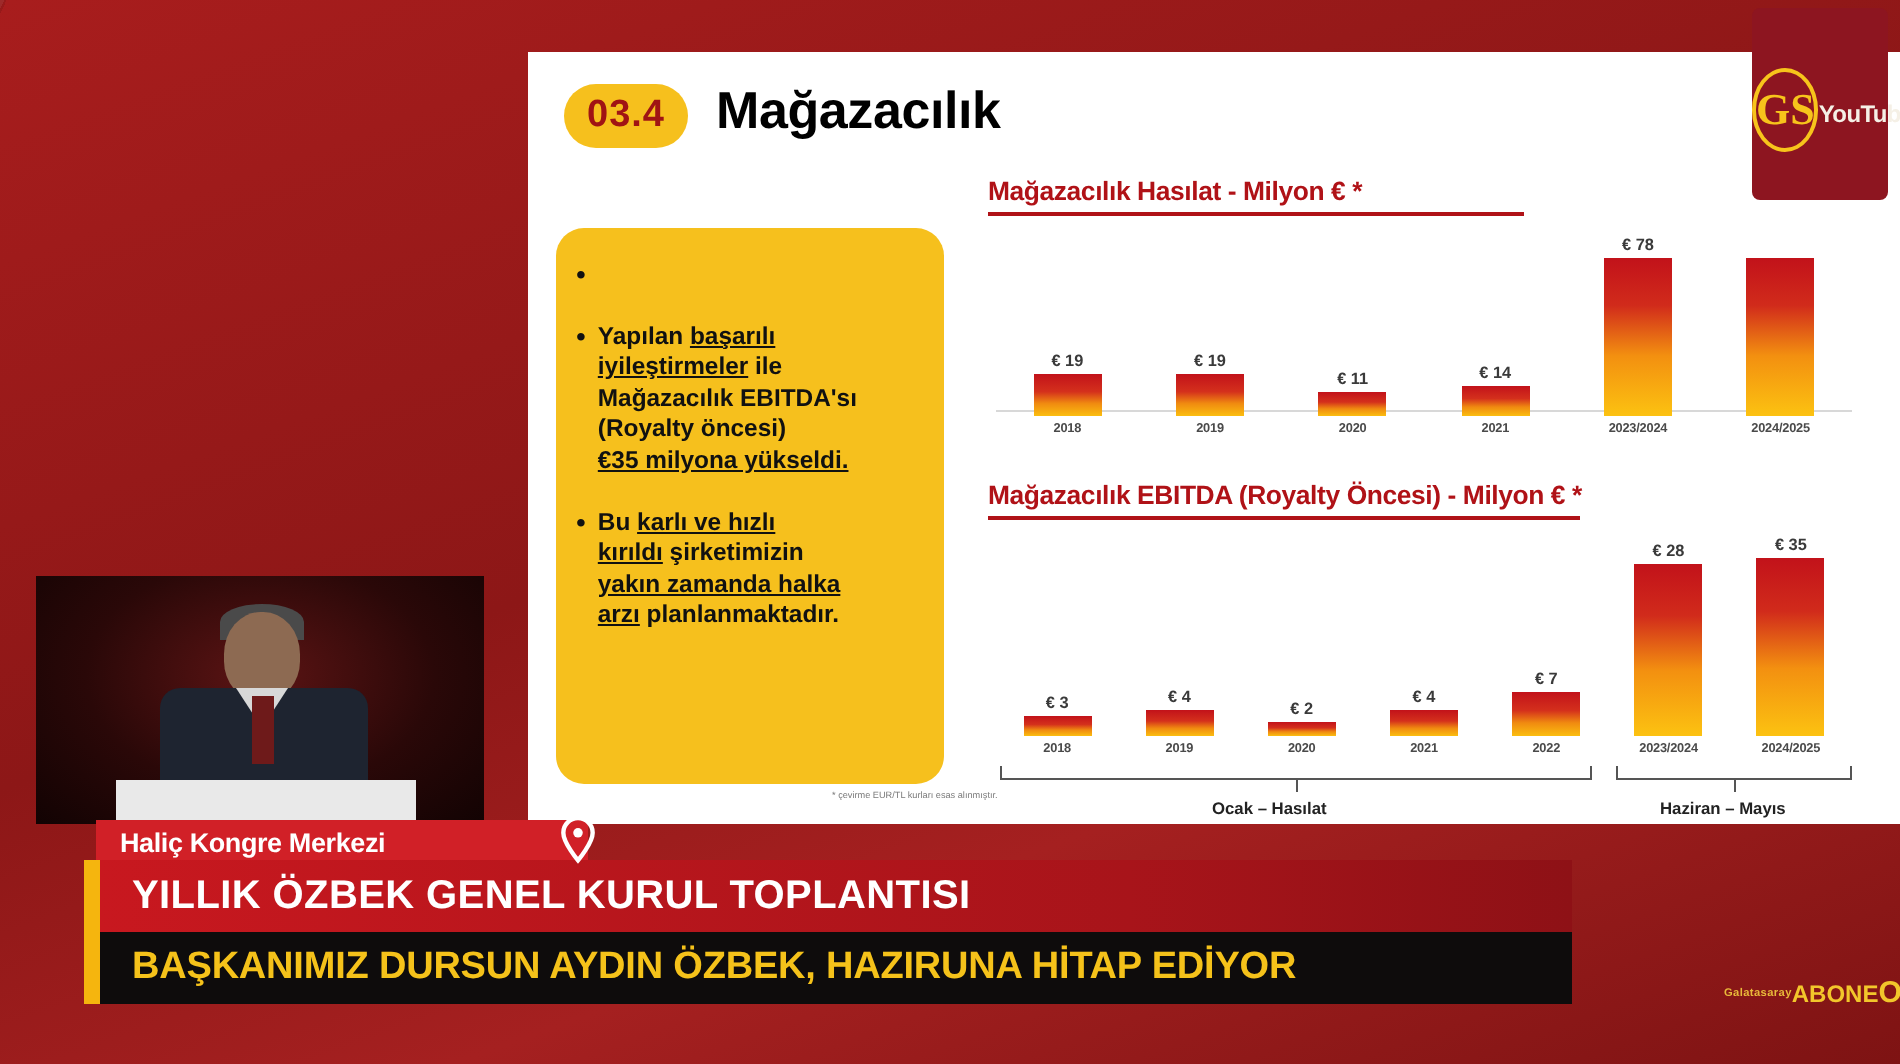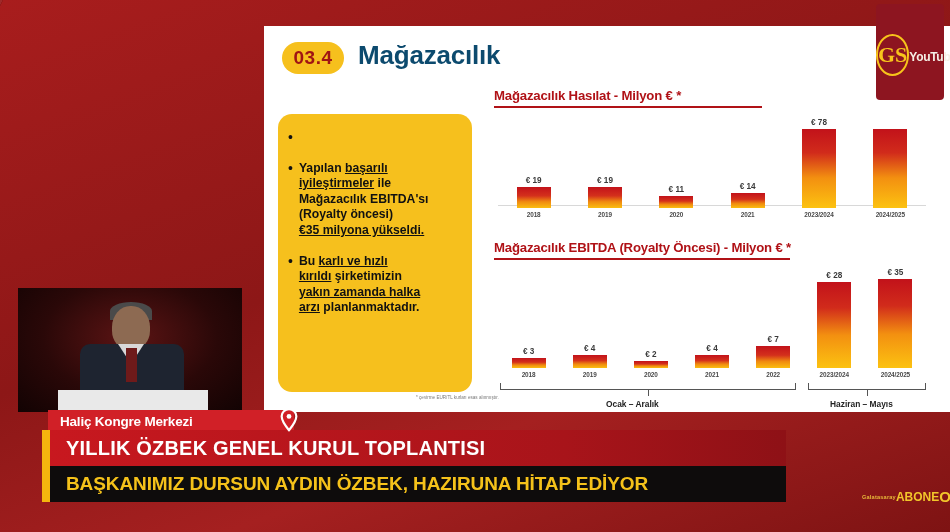--- a/index.html
+++ b/index.html
@@ -39,21 +39,21 @@
     font-size: 19px;
     font-weight: 700;
     letter-spacing: 0.5px;
     display: flex; align-items: center; justify-content: center;
   }
   .slide-title {
     position: absolute;
     left: 94px; top: 14px;
     font-size: 26px;
     font-weight: 700;
-    color: #0c4a6e;
+    color: #000000;
     letter-spacing: -0.2px;
   }
 
   
   #bullet-card {
     position: absolute;
     left: 14px; top: 88px;
     width: 194px; height: 278px;
     background: #f6c01d;
     border-radius: 14px;
@@ -474,21 +474,21 @@
 
         <div class="bar-col">
           <div class="bar-val">€ 35</div>
           <div class="bar tall" style="height:97%"></div>
           <div class="bar-x">2024/2025</div>
         </div>
       </div>
 
       <div class="brk" style="left:6px; width:296px; bottom:22px;"></div>
       <div class="brk-tick" style="left:154px; bottom:16px;"></div>
-      <div class="brk-lbl" style="left:112px; bottom:3px;">Ocak – Aralık</div>
+      <div class="brk-lbl" style="left:112px; bottom:3px;">Ocak – Hasılat</div>
 
       <div class="brk" style="left:314px; width:118px; bottom:22px;"></div>
       <div class="brk-tick" style="left:373px; bottom:16px;"></div>
       <div class="brk-lbl" style="left:336px; bottom:3px;">Haziran – Mayıs</div>
     </div>
 
     <div class="footnote">* çevirme EUR/TL kurları esas alınmıştır.</div>
     <div class="pagenum">38</div>
   </div>
 

